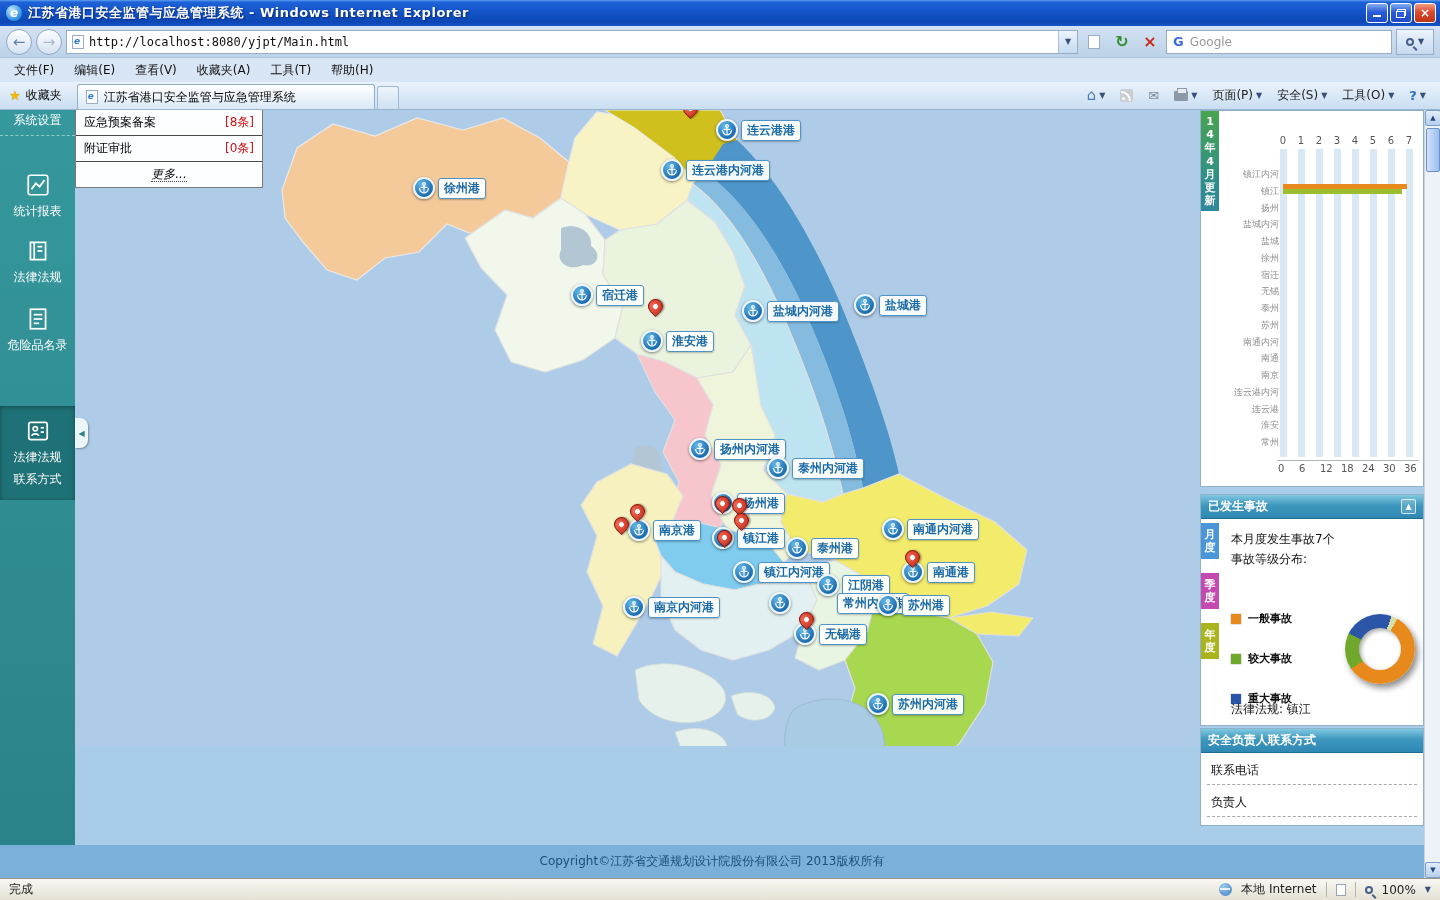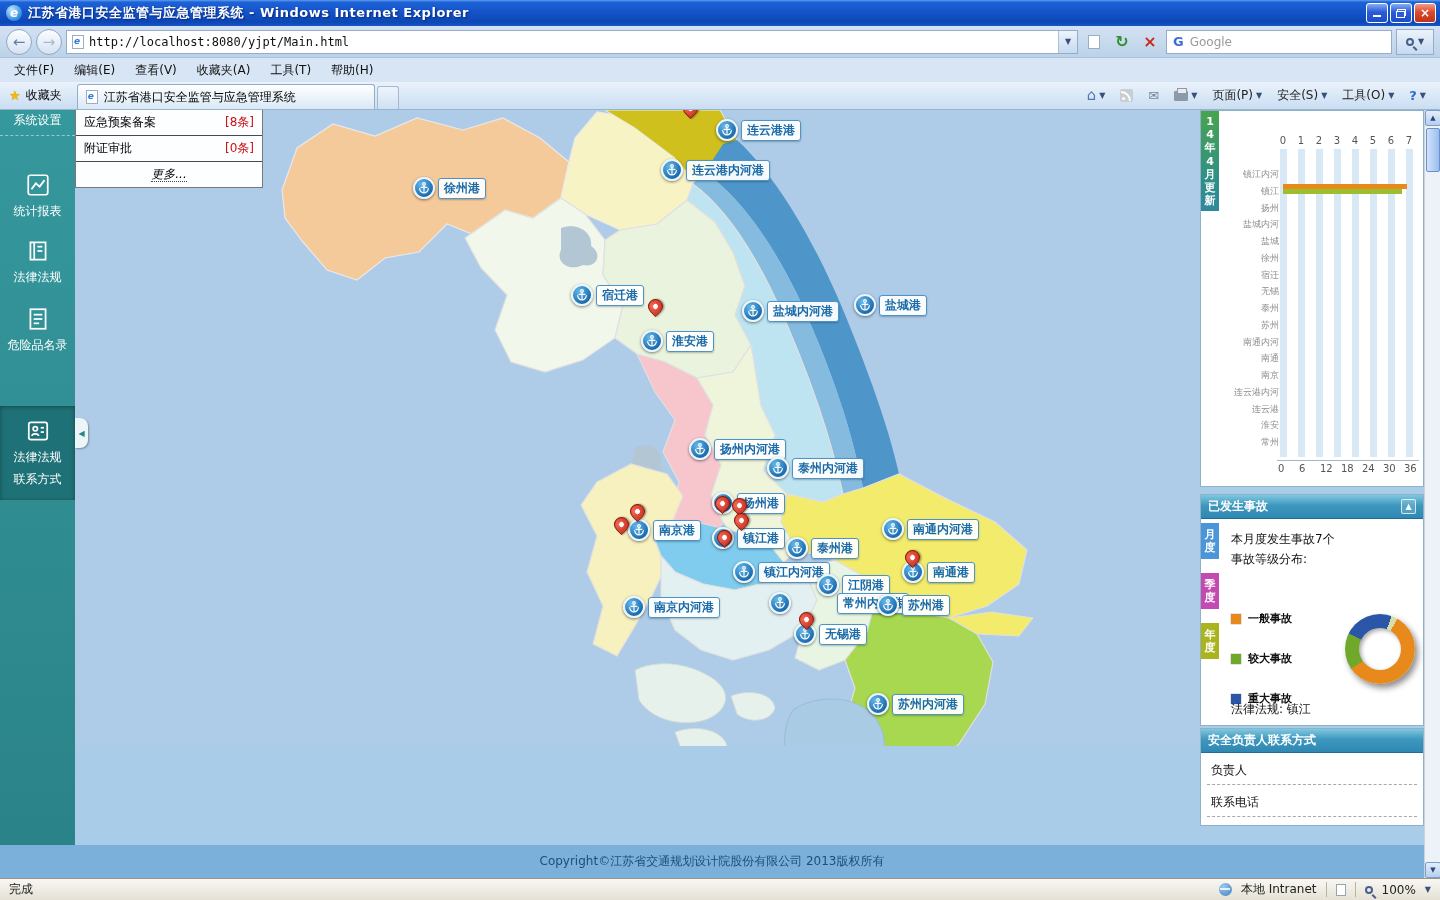--- a/index.html
+++ b/index.html
@@ -807,37 +807,37 @@
         <div class="acc-loc">法律法规: 镇江</div>
       </div>
     </div>
   </div>
 
   <div id="contact-panel" class="rpanel">
     <div class="panel-hdr">
       <span>安全负责人联系方式</span>
     </div>
     <div id="contact-body">
+        <div class="ct-row">联系电话</div>
         <div class="ct-row">负责人</div>
-        <div class="ct-row">联系电话</div>
       </div>
   </div>
 
   <div id="vscroll">
     <div id="sc-up" class="sc-btn">▲</div>
     <div id="sc-thumb"></div>
     <div id="sc-down" class="sc-btn">▼</div>
   </div>
 </div>
 
 <div id="statusbar">
   <span>完成</span>
   <span class="sb-right">
     <span class="zone-ico"></span>
-    <span>本地 Intranet</span>
+    <span>本地 Internet</span>
     <span class="sb-sep"></span>
     <span class="pageico2"></span>
     <span class="sb-sep"></span>
     <span class="mag"></span>
     <span>100%</span>
     <span class="drop">▼</span>
   </span>
 </div>
 
 </body></html>

